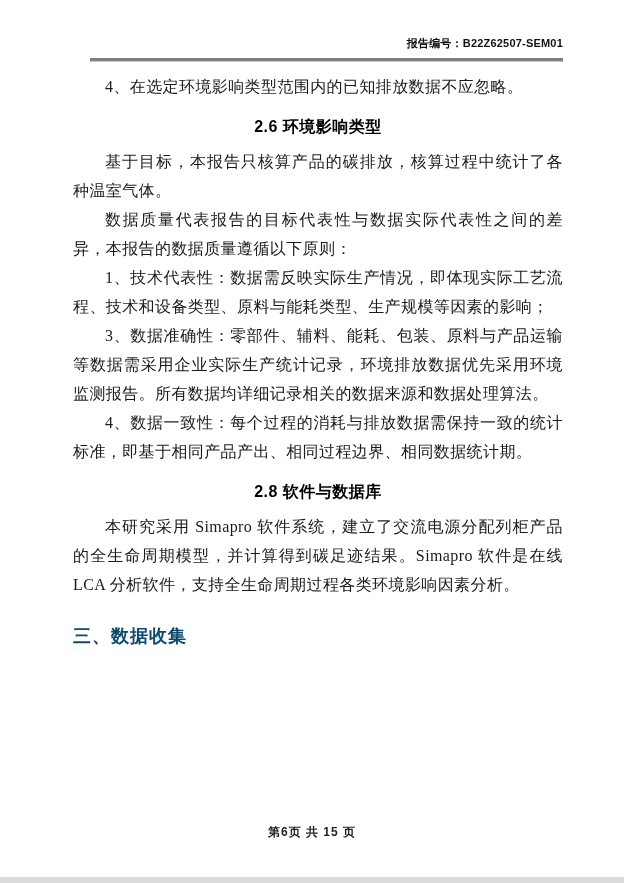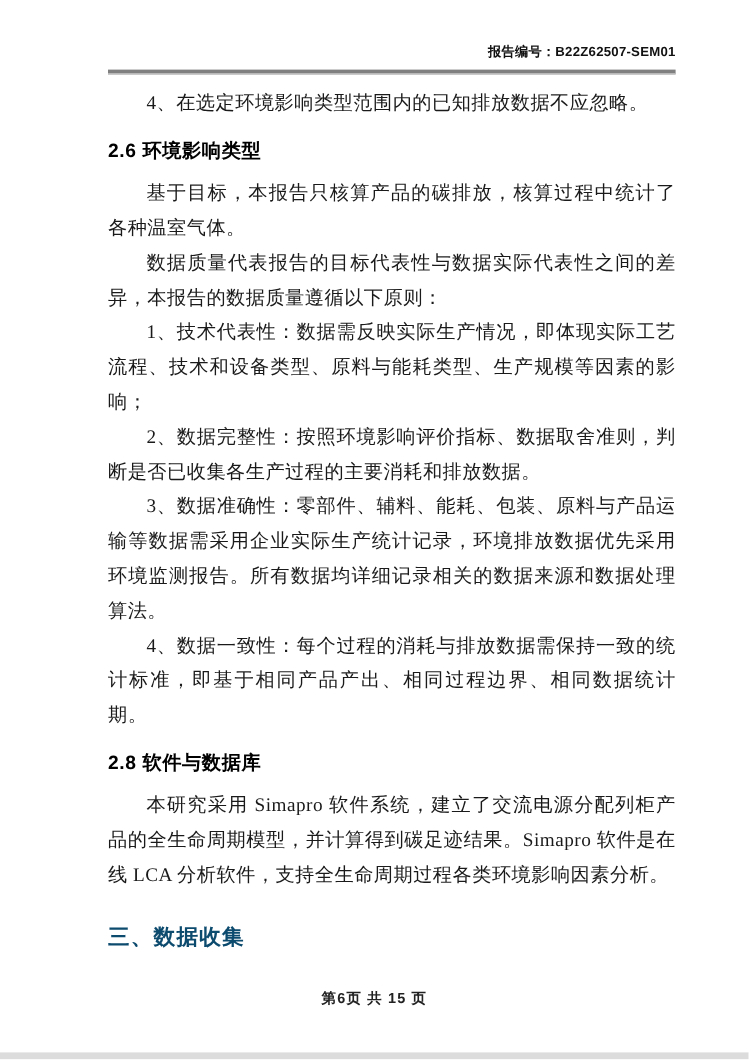--- a/index.html
+++ b/index.html
@@ -35,41 +35,42 @@
     left: 90px;
     right: 61px;
     height: 3px;
     background: #808080;
     border-bottom: 1px solid #c8c8c8;
   }
   
   .doc-body {
     position: absolute;
     top: 72px;
-    left: 90px;
+    left: 73px;
     right: 61px;
   }
   .para {
     margin: 0;
     font-size: 16px;
     line-height: 29px;
     text-align: justify;
     text-indent: 2em;
     letter-spacing: 0.4px;
     color: #1a1a1a;
   }
   .para + .para { margin-top: 0; }
   .section-heading {
     margin: 14px 0 8px 0;
     font-family: "Liberation Sans", "DejaVu Sans", sans-serif;
     font-size: 16px;
     line-height: 24px;
     font-weight: bold;
     color: #000000;
     letter-spacing: 0.5px;
+    text-align: center;
   }
   .chapter-heading {
     margin: 24px 0 0 0;
     font-family: "Liberation Sans", "DejaVu Sans", sans-serif;
     font-size: 18px;
     line-height: 26px;
     font-weight: bold;
     color: #0c4a6e;
     letter-spacing: 1px;
   }
@@ -118,21 +119,20 @@
 
   <div class="doc-body">
 
     <p class="para">4、在选定环境影响类型范围内的已知排放数据不应忽略。</p>
 
     <h2 class="section-heading">2.6 环境影响类型</h2>
     <p class="para">基于目标，本报告只核算产品的碳排放，核算过程中统计了各种温室气体。</p>
 
     <p class="para">数据质量代表报告的目标代表性与数据实际代表性之间的差异，本报告的数据质量遵循以下原则：</p>
     <p class="para">1、技术代表性：数据需反映实际生产情况，即体现实际工艺流程、技术和设备类型、原料与能耗类型、生产规模等因素的影响；</p>
-    <p class="para">2、数据完整性：按照环境影响评价指标、数据取舍准则，判断是否已收集各生产过程的主要消耗和排放数据。</p>
     <p class="para">3、数据准确性：零部件、辅料、能耗、包装、原料与产品运输等数据需采用企业实际生产统计记录，环境排放数据优先采用环境监测报告。所有数据均详细记录相关的数据来源和数据处理算法。</p>
     <p class="para">4、数据一致性：每个过程的消耗与排放数据需保持一致的统计标准，即基于相同产品产出、相同过程边界、相同数据统计期。</p>
 
     <h2 class="section-heading">2.8 软件与数据库</h2>
     <p class="para">本研究采用 Simapro 软件系统，建立了交流电源分配列柜产品的全生命周期模型，并计算得到碳足迹结果。Simapro 软件是在线 LCA 分析软件，支持全生命周期过程各类环境影响因素分析。</p>
 
     <h1 class="chapter-heading">三、数据收集</h1>
 
 
   </div>

